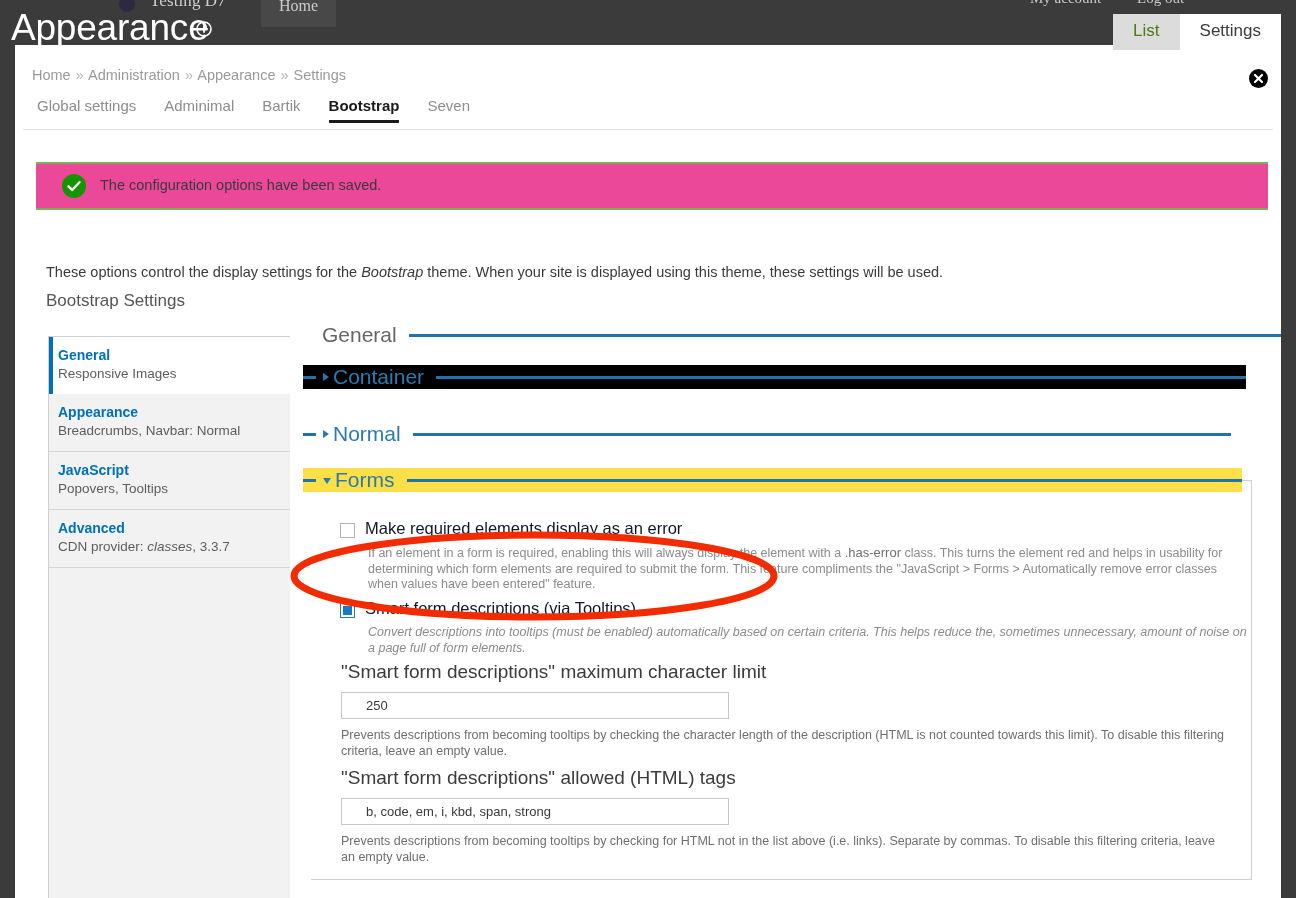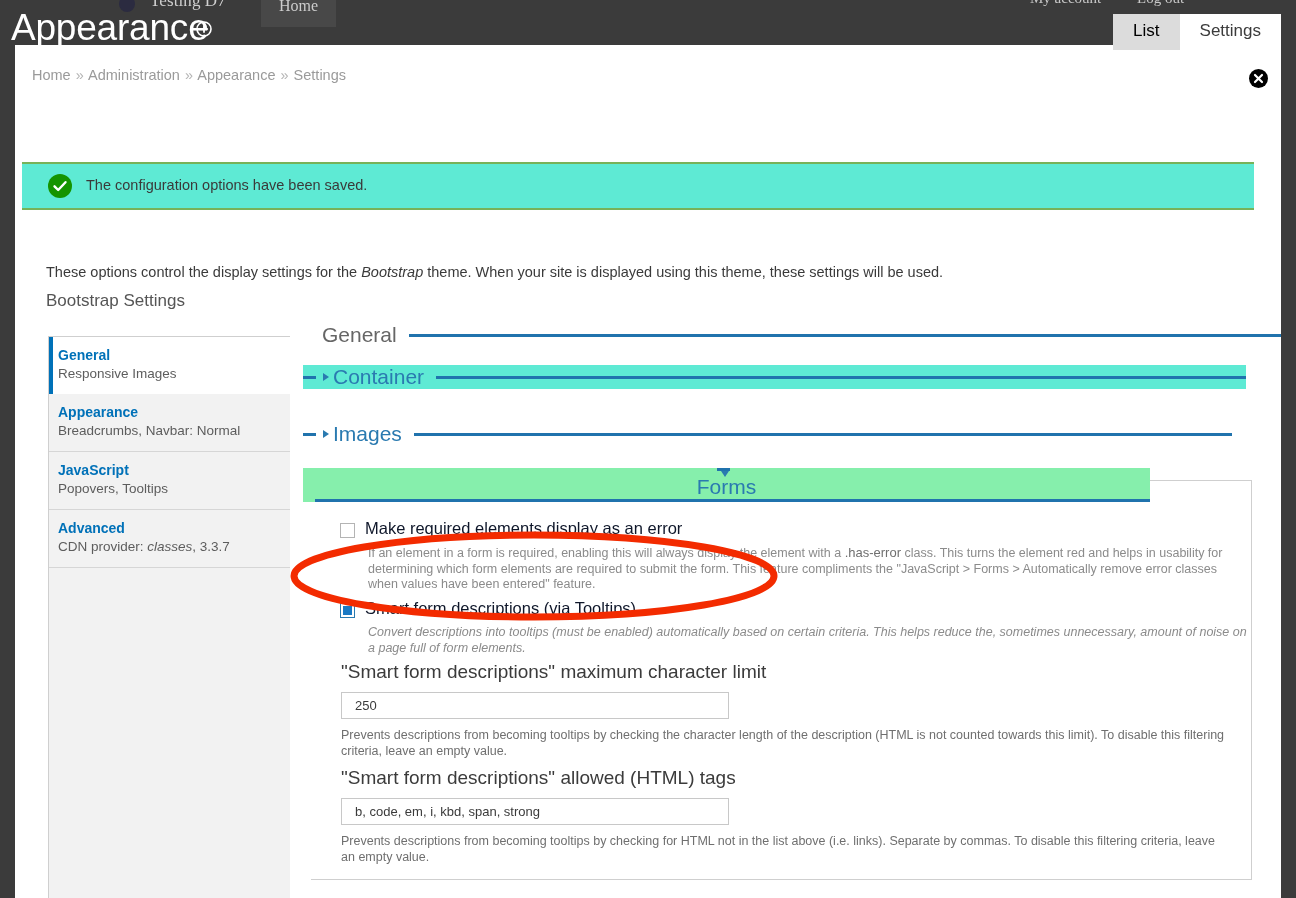--- a/index.html
+++ b/index.html
@@ -140,21 +140,21 @@
     z-index: 8;
   }
   .task-tab {
     padding: 7px 20px 9px;
     font-size: 17px;
     color: #3b3b3b;
     background: #ffffff;
   }
   .task-tab.inactive {
     background: #dcdcdc;
-    color: #000000;
+    color: #4d7c0f;
     margin-left: 36px;
   }
 
   
   .page {
     position: absolute;
     left: 15px; top: 45px;
     width: 1266px;
     height: 853px;
     background: #ffffff;
@@ -200,26 +200,26 @@
     content: "";
     position: absolute;
     left: 14px; right: 14px; bottom: 0;
     height: 3px;
     background: #1a1a1a;
   }
 
   
   .status-msg {
     position: absolute;
-    left: 7px; top: 117px;
+    left: 21px; top: 117px;
     width: 1232px;
     height: 44px;
     border-top: 2px solid #77b259;
     border-bottom: 2px solid #77b259;
-    background: #5eead4;
+    background: #ec4899;
   }
   .status-icon {
     position: absolute;
     left: 26px; top: 10px;
     width: 24px; height: 24px;
     border-radius: 50%;
     background: #159400;
   }
   .status-icon svg { position: absolute; left: 4px; top: 4px; }
   .status-text {
@@ -404,21 +404,21 @@
     font-size: 19px;
     color: #3b3b3b;
     line-height: 22px;
     white-space: nowrap;
   }
   .field-input {
     display: block;
     width: 388px;
     height: 27px;
     margin-top: 9px;
-    padding: 0 13px;
+    padding: 0 24px;
     box-sizing: border-box;
     border: 1px solid #c8c8c8;
     background: #ffffff;
     font-family: "Liberation Sans", sans-serif;
     font-size: 13px;
     color: #3a3a3a;
   }
   .field-desc {
     margin-top: 9px;
     width: 890px;
@@ -491,20 +491,27 @@
     <div class="breadcrumb">
       <span>Home</span>
       <span class="sep">»</span>
       <span>Administration</span>
       <span class="sep">»</span>
       <span>Appearance</span>
       <span class="sep">»</span>
       <span>Settings</span>
     </div>
 
+    <div class="theme-tabs">
+      <span class="theme-tab">Global settings</span>
+      <span class="theme-tab">Adminimal</span>
+      <span class="theme-tab">Bartik</span>
+      <span class="theme-tab active">Bootstrap</span>
+      <span class="theme-tab">Seven</span>
+    </div>
 
     <div class="status-msg">
       <span class="status-icon">
         <svg width="16" height="16" viewBox="0 0 16 16">
           <path d="M2.5 8.3 L6.2 12 L13.5 4.2" fill="none" stroke="#ffffff" stroke-width="2.4" stroke-linecap="round" stroke-linejoin="round"></path>
         </svg>
       </span>
       <span class="status-text">The configuration options have been saved.</span>
     </div>
 
@@ -535,39 +542,39 @@
     <div class="pane">
 
       <fieldset class="fs fs-outer">
         <div class="fs-legend" style="left:-1px; top:-13px; background:#ffffff; padding-left:12px;">
           <span class="legend-text gray">General</span>
           <span class="legend-rule" style="width:900px;"></span>
         </div>
       </fieldset>
 
       <fieldset class="fs fs-inner" id="fs-container">
-        <div class="fs-legend" style="left:-8px; top:-1px; background:#5eead4;">
+        <div class="fs-legend" style="left:-8px; top:-1px; background:#000000;">
           <span class="legend-dash"></span>
           <span class="caret"></span>
           <span class="legend-text blue">Container</span>
           <span class="legend-rule" style="width:810px;"></span>
         </div>
       </fieldset>
 
       <fieldset class="fs fs-inner" id="fs-buttons">
         <div class="fs-legend" style="left:-8px; top:-1px; background:#ffffff;">
           <span class="legend-dash"></span>
           <span class="caret"></span>
-          <span class="legend-text blue">Images</span>
+          <span class="legend-text blue">Normal</span>
           <span class="legend-rule" style="width:818px;"></span>
         </div>
       </fieldset>
 
       <fieldset class="fs fs-inner" id="fs-forms">
-        <div class="fs-legend" style="left:-8px; top:-13px; background:#86efac;flex-direction:column;">
+        <div class="fs-legend" style="left:-8px; top:-13px; background:#fde047;">
           <span class="legend-dash"></span>
           <span class="caret open"></span>
           <span class="legend-text blue">Forms</span>
           <span class="legend-rule" style="width:835px;"></span>
         </div>
 
         <div class="fs-body">
 
           <div class="ck-row" style="left:29px; top:40px; width:900px;">
             <span class="ck-box"></span>

